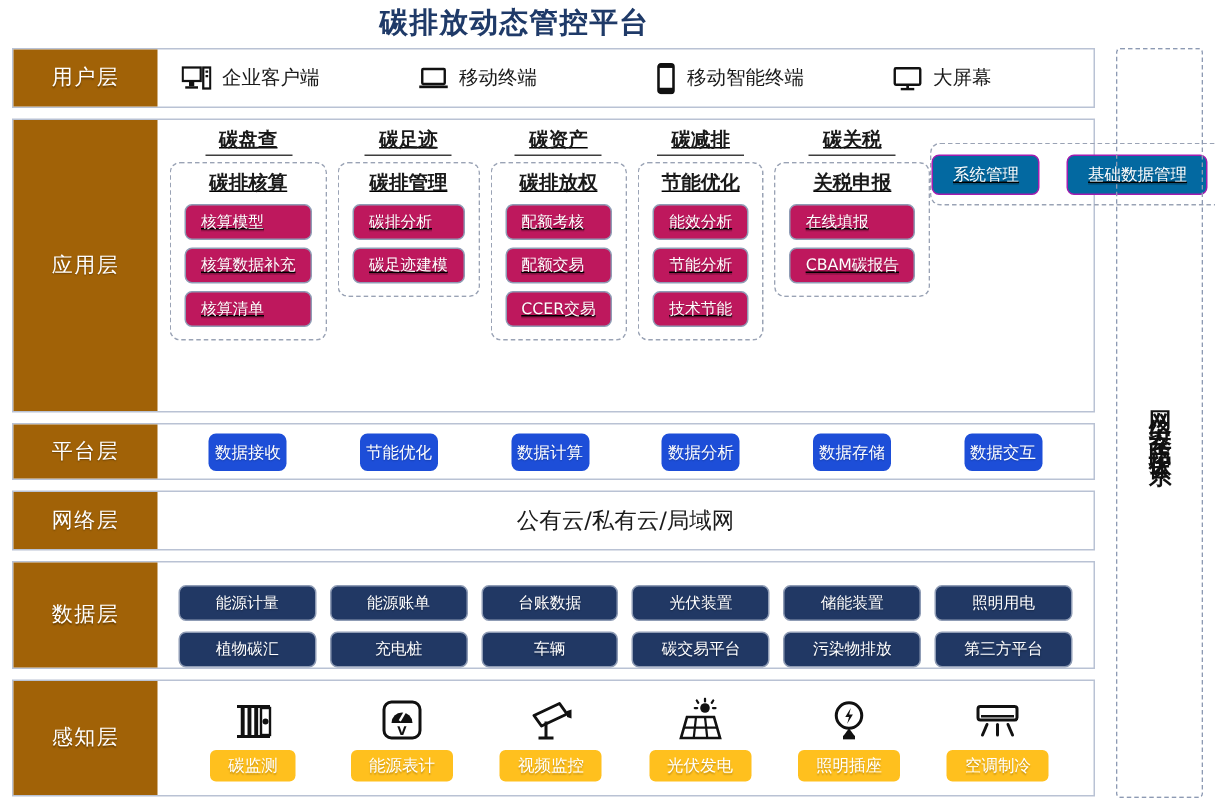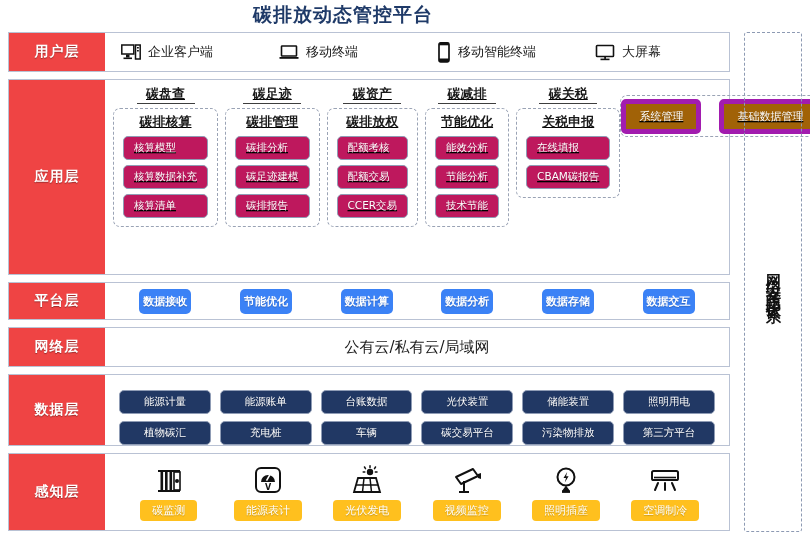--- a/index.html
+++ b/index.html
@@ -23,23 +23,23 @@
   .stack { position: absolute; left: 8px; top: 32px; width: 722px; }
 
   .layer-row {
     display: flex;
     border: 1px solid #b9c2d4;
     background: #ffffff;
     margin-bottom: 7px;
   }
   .layer-label {
     flex: 0 0 96px;
-    background: #ef4444;
+    background: #a16207;
     color: #ffffff;
-    font-size: 14px; font-weight: bold; letter-spacing: 1px;
+    font-size: 14px; font-weight: normal; letter-spacing: 1px;
     display: flex; align-items: center; justify-content: center;
     text-shadow: 0 1px 1px rgba(0,0,0,.35);
   }
   .layer-body { flex: 1 1 auto; position: relative; }
 
   
   .user-row { height: 40px; }
   .user-items {
     height: 100%;
     display: flex; align-items: center;
@@ -81,38 +81,37 @@
   }
   .pill:last-child { margin-bottom: 0; }
 
   .app-mgmt {
     margin-top: 9px;
     border: 1.3px dashed #9aa3b5; border-radius: 7px;
     height: 42px;
     display: flex; align-items: center; justify-content: center; gap: 18px;
   }
   .mgmt-pill {
-    background: #a16207; color: #ffffff;
-    border: 5px solid #a21caf; border-radius: 5px;
+    background: #0369a1; color: #ffffff;
+    border: 1px solid #a21caf; border-radius: 5px;
     font-size: 11px; padding: 5px 13px; white-space: nowrap;
     text-shadow: 0 1px 1px rgba(0,0,0,.3);
   }
 
   
   .plat-row { height: 38px; }
   .plat-items {
     height: 100%; display: flex; align-items: center;
     justify-content: space-around; padding: 0 10px;
   }
   .yellow-pill {
-    background: #3b82f6; color: #ffffff;
+    background: #1d4ed8; color: #ffffff;
     border-radius: 5px; font-size: 11px;
     padding: 5px 4px; white-space: nowrap;
     text-shadow: 0 1px 1px rgba(0,0,0,.22);
-    font-weight: bold;
   }
 
   
   .net-row { height: 40px; }
   .net-text {
     height: 100%; display: flex; align-items: center; justify-content: center;
     font-size: 15px; color: #1a1a1a;
   }
 
   
@@ -242,21 +241,20 @@
               <div class="pill">核算清单</div>
             </div>
           </div>
 
           <div class="app-group">
             <div class="app-group-title">碳足迹</div>
             <div class="app-group-box">
               <div class="app-group-sub">碳排管理</div>
               <div class="pill">碳排分析</div>
               <div class="pill">碳足迹建模</div>
-              <div class="pill">碳排报告</div>
             </div>
           </div>
 
           <div class="app-group">
             <div class="app-group-title">碳资产</div>
             <div class="app-group-box">
               <div class="app-group-sub">碳排放权</div>
               <div class="pill">配额考核</div>
               <div class="pill">配额交易</div>
               <div class="pill">CCER交易</div>
@@ -362,20 +360,32 @@
           <div class="sense-col">
             <div class="sense-icon">
               <svg width="30" height="30" viewBox="0 0 30 30">
                 <rect x="3" y="3" width="24" height="24" rx="5" fill="none" stroke="#111" stroke-width="2"></rect>
                 <path d="M8 17 A7 7 0 0 1 22 17 Z" fill="#111"></path>
                 <rect x="14.2" y="9" width="1.6" height="7" fill="#fff" transform="rotate(30 15 13)"></rect>
                 <text x="15" y="25" font-size="8" font-family="DejaVu Sans, sans-serif" text-anchor="middle" fill="#111" font-weight="bold">V</text>
               </svg>
             </div>
             <div class="sense-label">能源表计</div>
+          </div>
+
+          <div class="sense-col">
+            <div class="sense-icon">
+              <svg width="32" height="30" viewBox="0 0 32 30">
+                <path d="M5 12 L22 4 L27 11 L10 19 Z" fill="none" stroke="#111" stroke-width="2" stroke-linejoin="round"></path>
+                <path d="M27 9 L30 8 L30 14 L27 13 Z" fill="#111"></path>
+                <line x1="13" y1="16" x2="13" y2="27" stroke="#111" stroke-width="2"></line>
+                <line x1="8" y1="27" x2="18" y2="27" stroke="#111" stroke-width="2"></line>
+              </svg>
+            </div>
+            <div class="sense-label">视频监控</div>
           </div>
 
           <div class="sense-col">
             <div class="sense-icon">
               <svg width="32" height="30" viewBox="0 0 32 30">
                 <circle cx="19" cy="7" r="3.2" fill="#111"></circle>
                 <g stroke="#111" stroke-width="1.5" stroke-linecap="round">
                   <line x1="19" y1="0.8" x2="19" y2="2.6"></line>
                   <line x1="24.5" y1="2" x2="23.5" y2="3.6"></line>
                   <line x1="26" y1="7" x2="24.3" y2="7"></line>
@@ -386,32 +396,20 @@
                 <line x1="5.2" y1="20" x2="27" y2="20" stroke="#111" stroke-width="1.5"></line>
                 <line x1="13" y1="13" x2="11.5" y2="27" stroke="#111" stroke-width="1.5"></line>
                 <line x1="19" y1="13" x2="20.5" y2="27" stroke="#111" stroke-width="1.5"></line>
               </svg>
             </div>
             <div class="sense-label">光伏发电</div>
           </div>
 
           <div class="sense-col">
             <div class="sense-icon">
-              <svg width="32" height="30" viewBox="0 0 32 30">
-                <path d="M5 12 L22 4 L27 11 L10 19 Z" fill="none" stroke="#111" stroke-width="2" stroke-linejoin="round"></path>
-                <path d="M27 9 L30 8 L30 14 L27 13 Z" fill="#111"></path>
-                <line x1="13" y1="16" x2="13" y2="27" stroke="#111" stroke-width="2"></line>
-                <line x1="8" y1="27" x2="18" y2="27" stroke="#111" stroke-width="2"></line>
-              </svg>
-            </div>
-            <div class="sense-label">视频监控</div>
-          </div>
-
-          <div class="sense-col">
-            <div class="sense-icon">
               <svg width="28" height="30" viewBox="0 0 28 30">
                 <circle cx="14" cy="12" r="8.5" fill="none" stroke="#111" stroke-width="2"></circle>
                 <path d="M14 20.5 L10 26 L18 26 Z" fill="#111"></path>
                 <rect x="10" y="25.5" width="8" height="2.4" fill="#111"></rect>
                 <path d="M15.2 7 L11.5 13 L14 13 L12.8 17.5 L16.6 11.3 L14.1 11.3 Z" fill="#111"></path>
               </svg>
             </div>
             <div class="sense-label">照明插座</div>
           </div>
 

